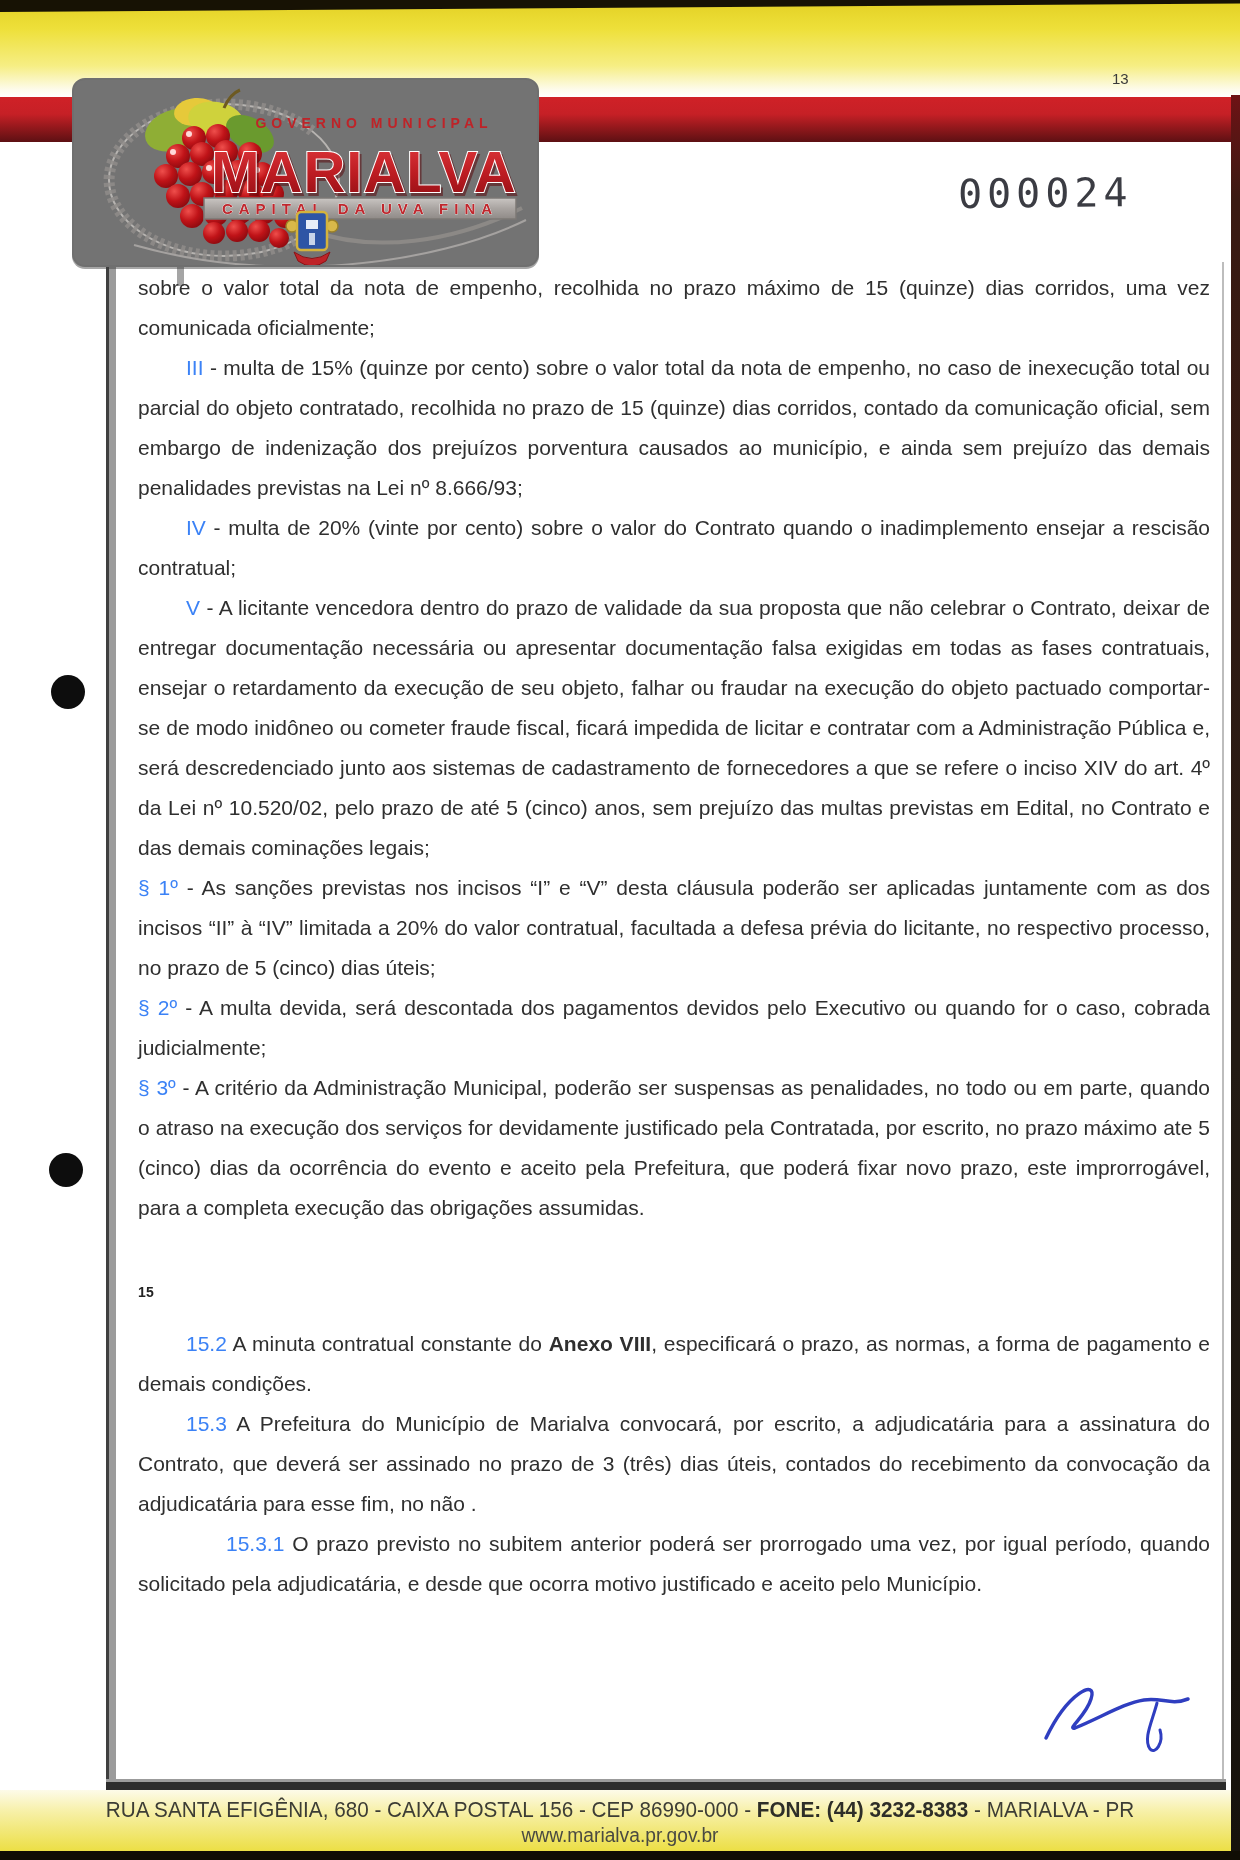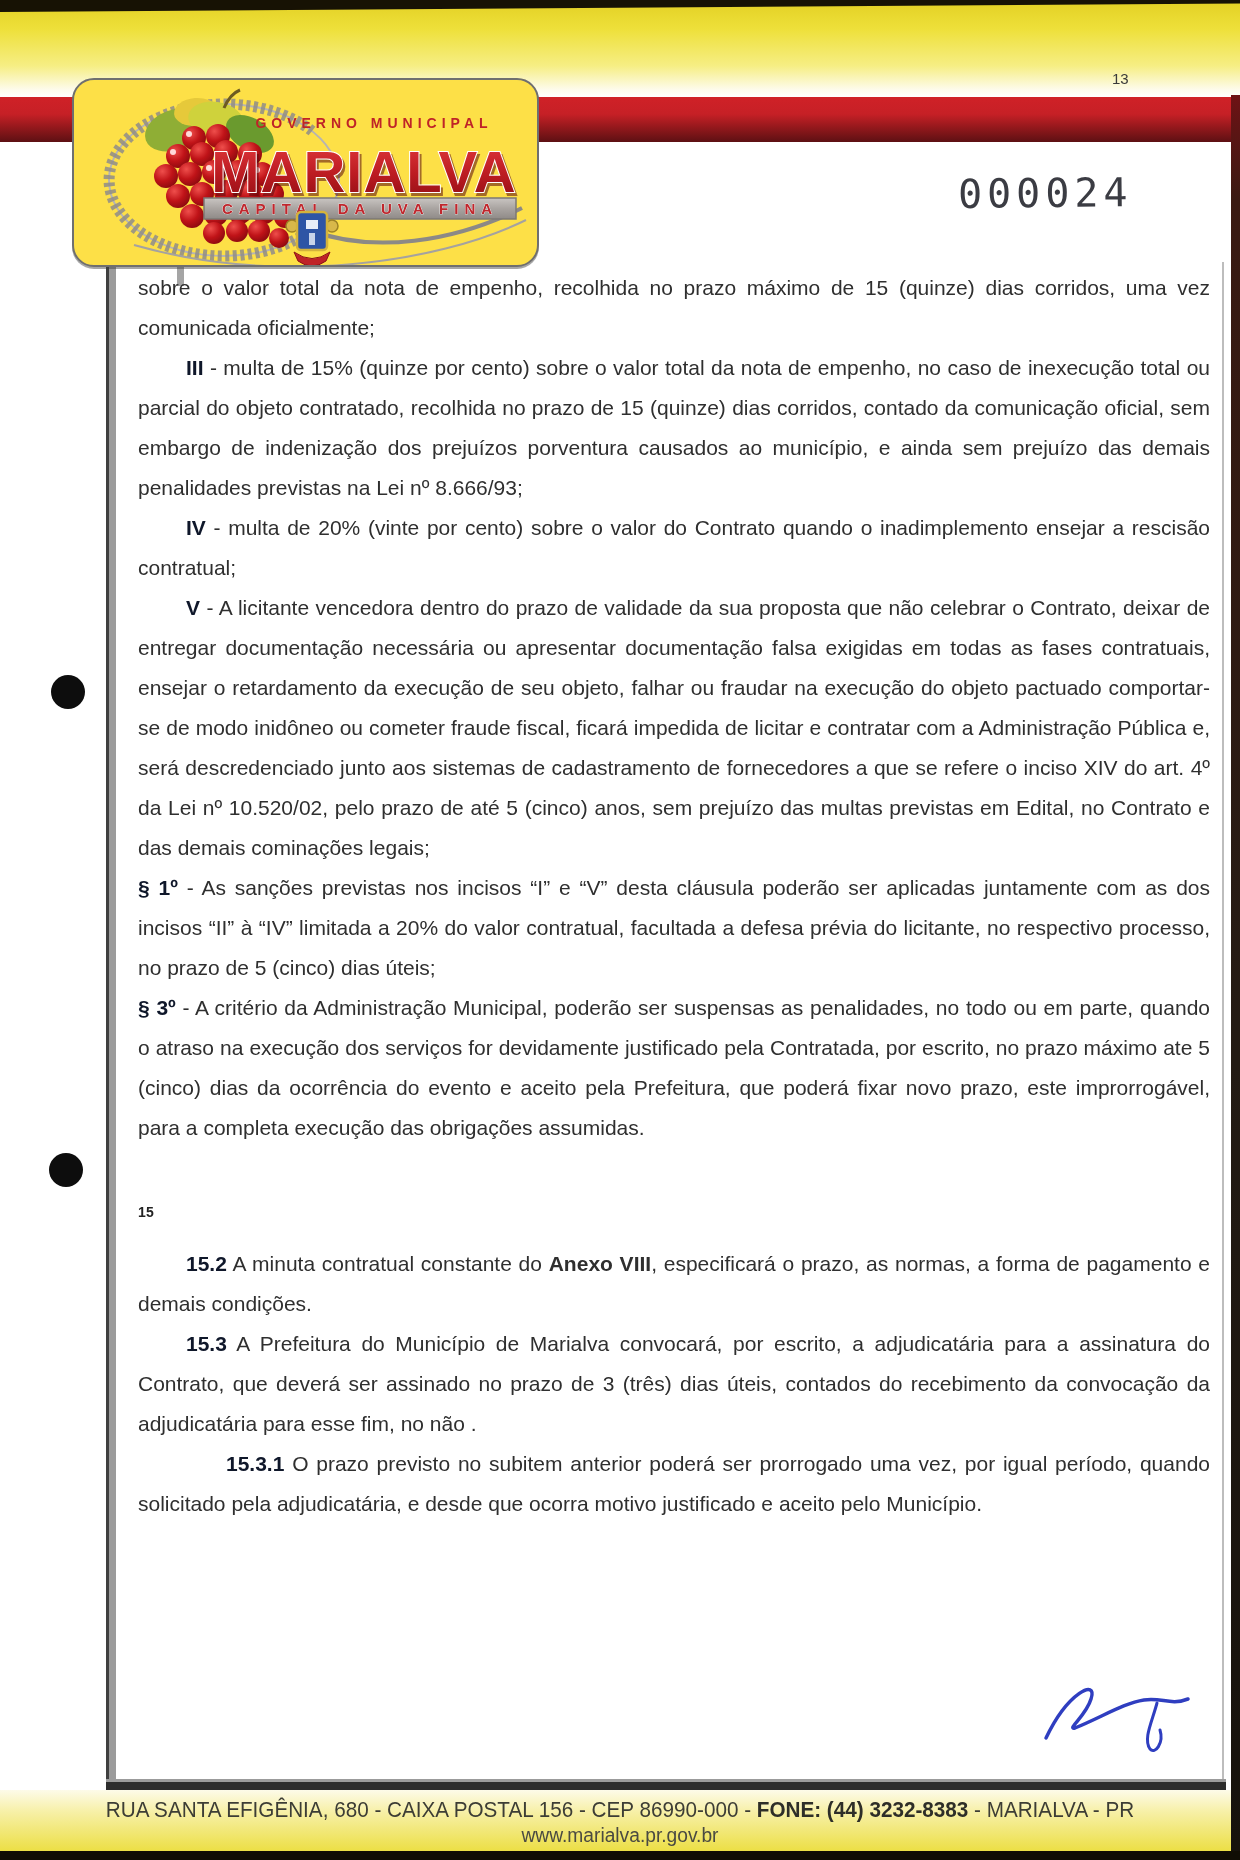--- a/index.html
+++ b/index.html
@@ -22,33 +22,33 @@
   .frame-left{position:absolute;left:106px;top:262px;width:10px;height:1517px;z-index:4;
               background:linear-gradient(90deg,#3f3f3f 0,#3f3f3f 3px,#9b9b9b 3px,#9b9b9b 10px);}
   .frame-bottom{position:absolute;left:106px;top:1779px;width:1120px;height:12px;z-index:4;
               background:linear-gradient(180deg,#9b9b9b 0,#9b9b9b 3px,#2c2c2c 3px,#2c2c2c 12px);}
   .frame-right{position:absolute;left:1222px;top:262px;width:2px;height:1517px;background:#bdbdbd;z-index:4;}
   .logo-stub{position:absolute;left:177px;top:263px;width:7px;height:23px;background:#a5a5a5;z-index:4;}
   
   .pagenum{position:absolute;left:1112px;top:70px;font-size:15px;color:#3a3a3a;z-index:5;}
   .stamp{position:absolute;left:958px;top:170px;z-index:5;font-family:"DejaVu Sans Mono",monospace;
          font-size:40px;letter-spacing:5px;color:#2b2c34;transform:rotate(-0.6deg);opacity:.92;}
-  .logo-card{position:absolute;left:72px;top:78px;width:463px;height:185px;background:#fde047;
-             border:2px solid #6f6f6f;border-radius:22px;z-index:5;box-shadow:0 2px 0 rgba(60,60,60,.45);}
+  .logo-card{position:absolute;left:72px;top:78px;width:463px;height:185px;background:#737373;
+             border:2px solid #6f6f6f;border-radius:13px;z-index:5;box-shadow:0 2px 0 rgba(60,60,60,.45);}
   
   .dot{position:absolute;width:34px;height:34px;border-radius:50%;background:#0d0d0d;z-index:6;}
   .dot.top{left:51px;top:675px;}
   .dot.bottom{left:49px;top:1153px;}
   
   .bodytext{position:absolute;left:138px;top:268px;width:1072px;z-index:5;
             font-size:21px;line-height:40px;color:#2f2f2f;text-align:justify;}
   .bodytext p{margin:0;}
   .para.ind{text-indent:48px;}
   .para.ind2{text-indent:88px;}
-  .lead{font-weight:bold;color:#0f172a;}
+  .lead{font-weight:normal;color:#3b82f6;}
   .midbold{font-weight:bold;}
   .sec-heading{display:flex;margin:44px 0 12px 0;font-weight:bold;font-size:14px;color:#222;
                letter-spacing:.2px;}
   .sec-heading .num{width:56px;flex:0 0 56px;}
   
   .signature{position:absolute;left:1038px;top:1672px;z-index:6;}
   
   .footer-line1{margin-top:7px;font-size:22px;color:#3d3d35;transform:scaleX(.94);
                 white-space:nowrap;}
   .footer-line1 b{font-weight:bold;color:#2e2e28;}
@@ -164,20 +164,21 @@
 
   <div class="dot top"></div>
   <div class="dot bottom"></div>
 
   <div class="bodytext">
     <p class="para"><strong class="lead"></strong><span>sobre o valor total da nota de empenho, recolhida no prazo máximo de 15 (quinze) dias corridos, uma vez comunicada oficialmente;</span></p>
     <p class="para ind"><strong class="lead">III</strong><span> - multa de 15% (quinze por cento) sobre o valor total da nota de empenho, no caso de inexecução total ou parcial do objeto contratado, recolhida no prazo de 15 (quinze) dias corridos, contado da comunicação oficial, sem embargo de indenização dos prejuízos porventura causados ao município, e ainda sem prejuízo das demais penalidades previstas na Lei nº 8.666/93;</span></p>
     <p class="para ind"><strong class="lead">IV</strong><span> - multa de 20% (vinte por cento) sobre o valor do Contrato quando o inadimplemento ensejar a rescisão contratual;</span></p>
     <p class="para ind"><strong class="lead">V</strong><span> - A licitante vencedora dentro do prazo de validade da sua proposta que não celebrar o Contrato, deixar de entregar documentação necessária ou apresentar documentação falsa exigidas em todas as fases contratuais, ensejar o retardamento da execução de seu objeto, falhar ou fraudar na execução do objeto pactuado comportar-se de modo inidôneo ou cometer fraude fiscal, ficará impedida de licitar e contratar com a Administração Pública e, será descredenciado junto aos sistemas de cadastramento de fornecedores a que se refere o inciso XIV do art. 4º da Lei nº 10.520/02, pelo prazo de até 5 (cinco) anos, sem prejuízo das multas previstas em Edital, no Contrato e das demais cominações legais;</span></p>
     <p class="para"><strong class="lead">§ 1º</strong><span> - As sanções previstas nos incisos “I” e “V” desta cláusula poderão ser aplicadas juntamente com as dos incisos “II” à “IV” limitada a 20% do valor contratual, facultada a defesa prévia do licitante, no respectivo processo, no prazo de 5 (cinco) dias úteis;</span></p>
+    <p class="para"><strong class="lead">§ 2º</strong><span> - A multa devida, será descontada dos pagamentos devidos pelo Executivo ou quando for o caso, cobrada judicialmente;</span></p>
     <p class="para"><strong class="lead">§ 3º</strong><span> - A critério da Administração Municipal, poderão ser suspensas as penalidades, no todo ou em parte, quando o atraso na execução dos serviços for devidamente justificado pela Contratada, por escrito, no prazo máximo ate 5 (cinco) dias da ocorrência do evento e aceito pela Prefeitura, que poderá fixar novo prazo, este improrrogável, para a completa execução das obrigações assumidas.</span></p>
 
     <div class="sec-heading">
       <span class="num">15</span>
     </div>
 
     <p class="para ind"><strong class="lead">15.2</strong><span> A minuta contratual constante do </span><strong class="midbold">Anexo VIII</strong><span>, especificará o prazo, as normas, a forma de pagamento e demais condições.</span></p>
     <p class="para ind"><strong class="lead">15.3</strong><span> A Prefeitura do Município de Marialva convocará, por escrito, a adjudicatária para a assinatura do Contrato, que deverá ser assinado no prazo de 3 (três) dias úteis, contados do recebimento da convocação da adjudicatária para esse fim, no não .</span><strong class="midbold"></strong><span></span></p>
     <p class="para ind2"><strong class="lead">15.3.1</strong><span> O prazo previsto no subitem anterior poderá ser prorrogado uma vez, por igual período, quando solicitado pela adjudicatária, e desde que ocorra motivo justificado e aceito pelo Município.</span><strong class="midbold"></strong><span></span></p>
   </div>

